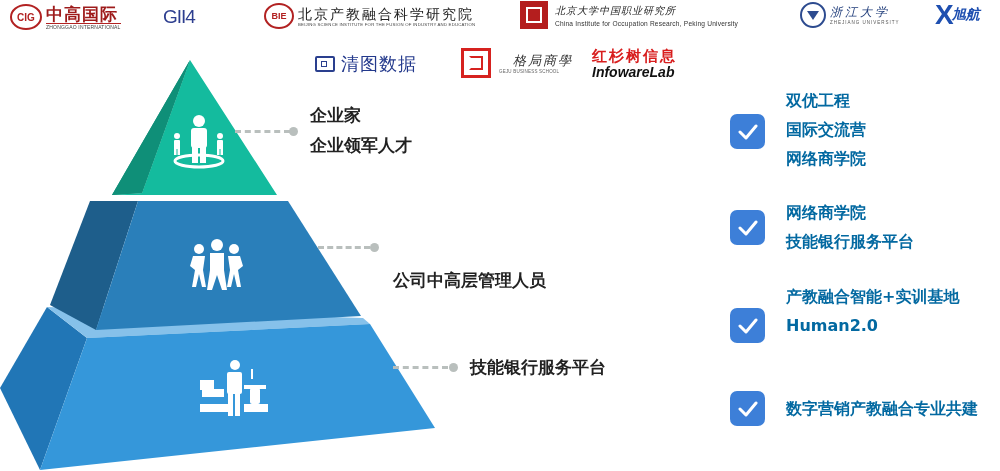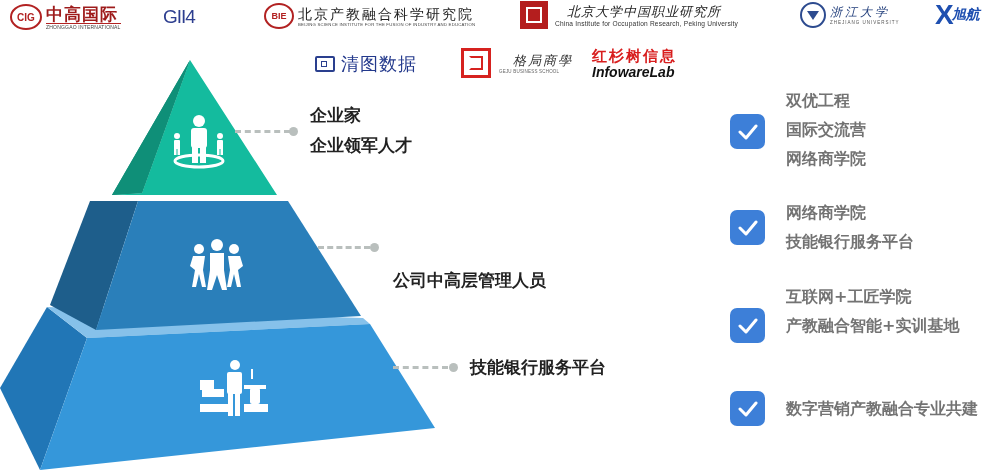--- a/index.html
+++ b/index.html
@@ -6,21 +6,21 @@
   body{width:1000px;height:471px;position:relative;overflow:hidden;font-family:"DejaVu Sans","Liberation Sans",sans-serif;}
   .abs{position:absolute;}
   .logo{position:absolute;display:flex;align-items:center;white-space:nowrap;}
   .logo .cn{font-family:"DejaVu Sans",sans-serif;font-weight:bold;}
   .logo .sub{font-family:"Liberation Sans",sans-serif;font-size:5px;color:#444;letter-spacing:0.2px;}
   .badge-round{display:inline-flex;align-items:center;justify-content:center;border:2px solid #b22222;border-radius:50%;color:#b22222;font-family:"Liberation Sans",sans-serif;font-weight:bold;margin-left:8px;}
   .tier-label{position:absolute;font-size:17px;font-weight:bold;color:#222;line-height:30px;white-space:nowrap;}
   .dash{position:absolute;height:0;border-top:3px dashed #b9bfbd;}
   .dot{position:absolute;width:9px;height:9px;border-radius:50%;background:#b9bfbd;}
   .check{position:absolute;width:35px;height:35px;border-radius:7px;background:#3d7fd8;display:flex;align-items:center;justify-content:center;}
-  .feat{position:absolute;font-size:16px;font-weight:bold;color:#737373;line-height:29px;white-space:nowrap;}
+  .feat{position:absolute;font-size:16px;font-weight:bold;color:#0369a1;line-height:29px;white-space:nowrap;}
   .feat div{display:block;}
 </style>
 </head>
 <body>
 
 <div class="logo" style="left:2px;top:4px;">
   <span class="badge-round" style="width:28px;height:22px;font-size:10px;">CIG</span>
   <div style="margin-left:4px;display:flex;flex-direction:column;">
     <span class="cn" style="font-size:17px;color:#9e1b1b;letter-spacing:1px;line-height:18px;">中高国际</span>
     <span class="sub" style="border-top:1px solid #b22222;">ZHONGGAO INTERNATIONAL</span>
@@ -37,21 +37,21 @@
     <span class="cn" style="font-size:14px;font-weight:normal;color:#222;letter-spacing:2px;line-height:16px;">北京产教融合科学研究院</span>
     <span class="sub" style="font-size:4.3px;">BEIJING SCIENCE INSTITUTE FOR THE FUSION OF INDUSTRY AND EDUCATION</span>
   </div>
 </div>
 
 <div class="logo" style="left:520px;top:1px;">
   <span style="width:28px;height:28px;background:#b41e1e;display:inline-flex;align-items:center;justify-content:center;color:#fff;font-size:15px;">
     <span style="display:inline-block;width:16px;height:16px;border:2px solid #fff;box-sizing:border-box;"></span>
   </span>
   <div style="margin-left:7px;display:flex;flex-direction:column;">
-    <span style="font-family:Liberation Sans, sans-serif;font-size:13px;color:#222;letter-spacing:1px;line-height:17px;font-style:italic;margin-left:12px;">北京大学中国职业研究所</span>
+    <span style="font-family:Liberation Mono, monospace;font-size:10px;color:#222;letter-spacing:1px;line-height:17px;font-style:italic;">北京大学中国职业研究所</span>
     <span class="sub" style="font-size:6.6px;color:#333;">China Institute for Occupation Research, Peking University</span>
   </div>
 </div>
 
 <div class="logo" style="left:800px;top:2px;">
   <span style="width:26px;height:26px;border-radius:50%;border:2px solid #2d4b8f;box-sizing:border-box;display:inline-flex;align-items:center;justify-content:center;">
     <span style="width:0;height:0;border-left:6px solid transparent;border-right:6px solid transparent;border-top:9px solid #2d4b8f;"></span>
   </span>
   <div style="margin-left:4px;display:flex;flex-direction:column;">
     <span style="font-family:'DejaVu Serif',serif;font-size:12px;color:#1f3c7a;letter-spacing:3px;font-style:italic;line-height:15px;">浙江大学</span>
@@ -186,22 +186,22 @@
   <div>网络商学院</div>
   <div>技能银行服务平台</div>
 </div>
 
 <div class="check" style="left:730px;top:308px;">
   <svg width="20" height="16" viewBox="0 0 20 16">
       <polyline points="2,8 8,14 18,2" fill="none" stroke="#fff" stroke-width="3" stroke-linecap="round" stroke-linejoin="round"></polyline>
     </svg>
 </div>
 <div class="feat" style="left:786px;top:282px;">
-  <div>互联网+工匠学院</div>
   <div>产教融合智能+实训基地</div>
+  <div>Human2.0</div>
 </div>
 
 <div class="check" style="left:730px;top:391px;">
   <svg width="20" height="16" viewBox="0 0 20 16">
       <polyline points="2,8 8,14 18,2" fill="none" stroke="#fff" stroke-width="3" stroke-linecap="round" stroke-linejoin="round"></polyline>
     </svg>
 </div>
 <div class="feat" style="left:786px;top:394px;">
   <div>数字营销产教融合专业共建</div>
 </div>

